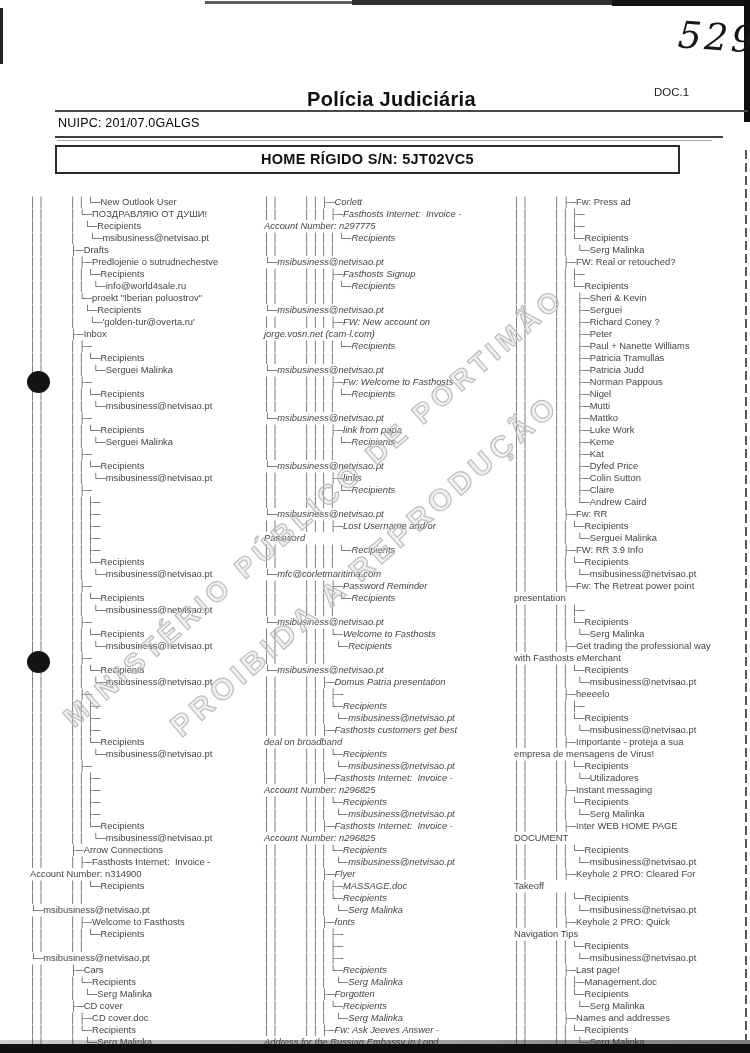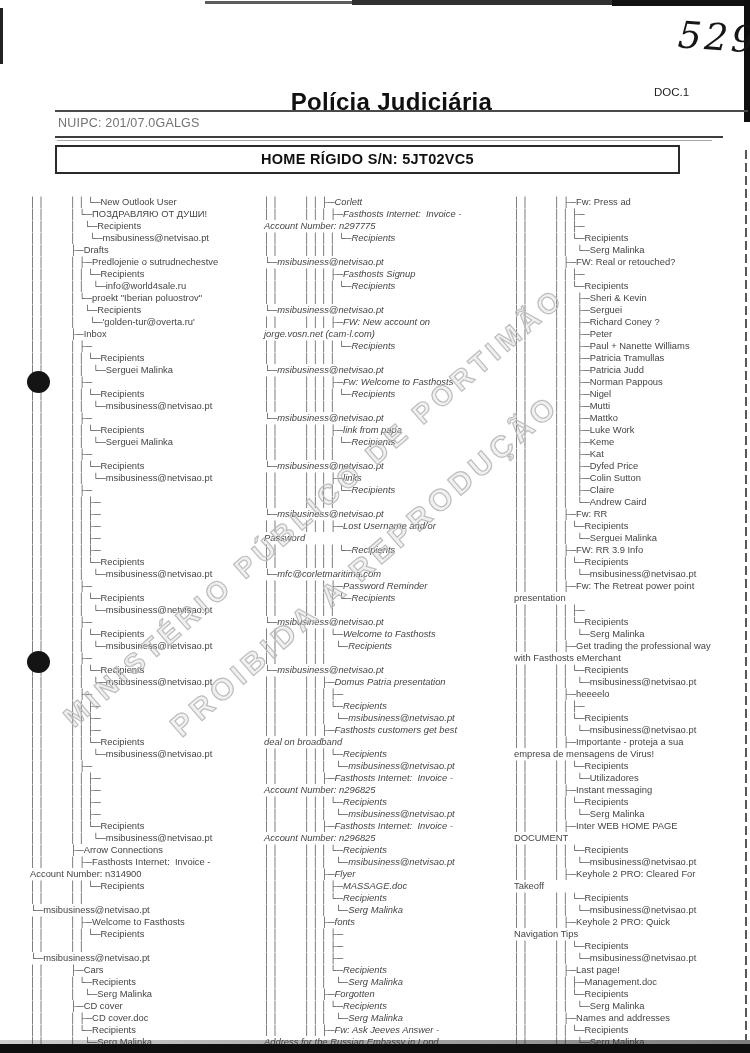--- a/index.html
+++ b/index.html
@@ -10,24 +10,24 @@
   .artifact{position:absolute;background:#1c1c1c;}
   .handwritten{
     position:absolute;left:678px;top:16px;
     font-family:"DejaVu Serif",serif;font-style:italic;
     font-size:37px;color:#161616;letter-spacing:3px;
     transform:rotate(4deg);
   }
   .doc-label{position:absolute;left:654px;top:86px;font-size:11.5px;color:#222;}
   .page-title{
     position:absolute;left:55px;top:84px;width:665px;margin:4px;
-    text-align:center;font-size:24px;font-weight:bold;color:#101010;letter-spacing:.3px;
+    text-align:center;font-size:20px;font-weight:bold;color:#101010;letter-spacing:.3px;
   }
   .rule1{position:absolute;left:55px;top:110px;width:693px;height:2px;background:#4a4a4a;}
-  .nuipc{position:absolute;left:58px;top:116px;font-size:12.5px;color:#737373;letter-spacing:.2px;}
+  .nuipc{position:absolute;left:58px;top:116px;font-size:12.5px;color:#000000;letter-spacing:.2px;}
   .rule2{position:absolute;left:55px;top:136px;width:668px;height:2px;background:#3e3e3e;}
   .rule3{position:absolute;left:57px;top:140px;width:655px;height:1px;background:#a8a8a8;}
   .serial-box{
     position:absolute;left:55px;top:145px;width:621px;height:25px;
     border:2px solid #2a2a2a;text-align:center;line-height:25px;
     font-size:14.5px;font-weight:bold;color:#101010;letter-spacing:.3px;
   }
   .tree-col{
     position:absolute;top:196px;font-size:9.4px;line-height:12px;
     white-space:pre;color:#454545;letter-spacing:0;

